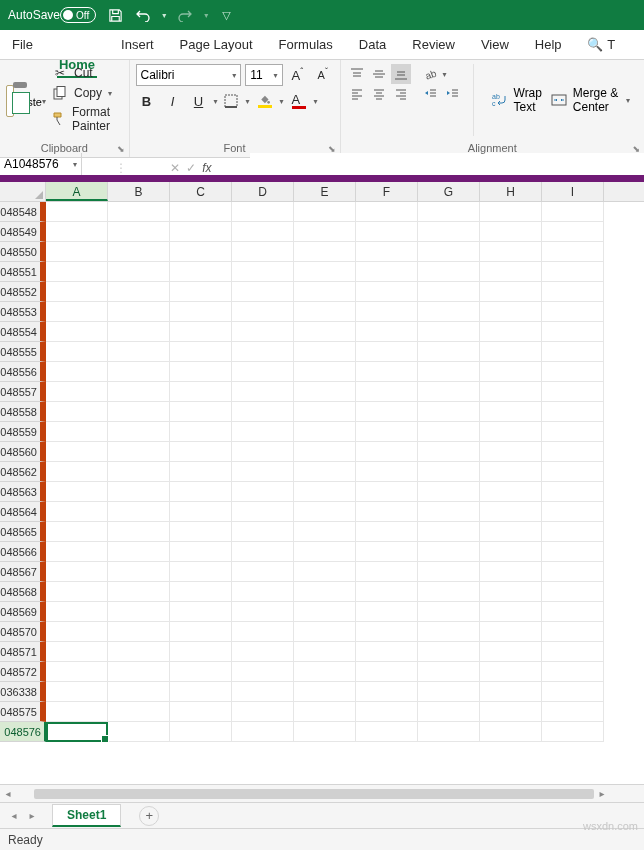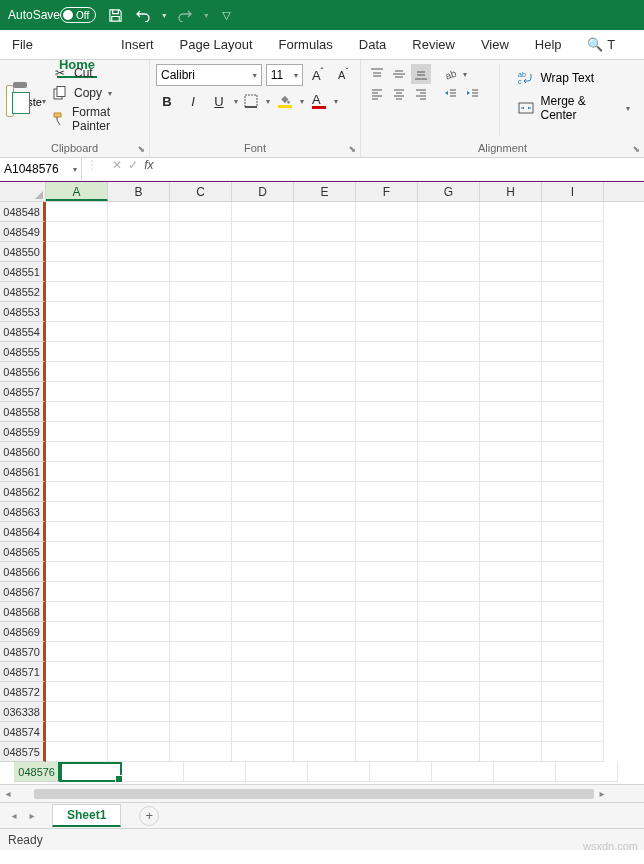--- a/index.html
+++ b/index.html
@@ -45,58 +45,58 @@
 .btn.split { width: 30px; justify-content: space-between; padding: 0 2px; }
 .sup { font-size: 9px; position: relative; top: -4px; }
 .fontcolor-bar { display: inline-block; width: 14px; border-bottom: 3px solid #d40000; line-height: 12px; }
 .fillcolor-bar { display: inline-block; width: 14px; border-bottom: 3px solid #ffd800; line-height: 12px; }
 
 .align-body { flex-direction: column; gap: 6px; width: 128px; }
 .align-row { display: flex; align-items: center; gap: 2px; }
 .align-btn { width: 20px; height: 20px; display: flex; align-items: center; justify-content: center; }
 .align-btn.active { background: #d4d4d4; }
 
-.wrap-col { display: flex; flex-direction: column; gap: 4px; padding: 4px 6px; font-size: 12px; }
+.wrap-col { display: flex; flex-direction: row; gap: 4px; padding: 4px 6px; font-size: 12px; }
 .wrap-row { display: flex; align-items: center; gap: 6px; padding: 2px; }
 
 
-.fbar { display: flex; align-items: flex-start; height: 24px; border-bottom: 1px solid #701a75; background: #fff; }
+.fbar { display: flex; align-items: flex-end; height: 24px; border-bottom: 7px solid #701a75; background: #fff; gap: 29px; }
 .namebox { width: 82px; height: 22px; border-right: 1px solid #d4d4d4; display: flex; align-items: center; padding: 0 4px; font-size: 12px; justify-content: space-between; }
 .fx-btns { display: flex; align-items: center; gap: 6px; padding: 0 10px; color: #b0b0b0; }
 .fx-btns .fx { font-style: italic; color: #555; }
 .formula-input { flex: 1; height: 22px; border: none; outline: none; font-size: 12px; padding: 0 4px; }
 
 
 .grid { position: relative; height: 602px; overflow: hidden; background: #fff; }
 .colhdr-row { display: flex; height: 20px; background: #f0f0f0; border-bottom: 1px solid #d4d4d4; position: relative; }
 .selall { width: 46px; border-right: 1px solid #d4d4d4; background: #f0f0f0; position: relative; }
 .selall::after { content: ""; position: absolute; right: 2px; bottom: 2px; border-left: 8px solid transparent; border-bottom: 8px solid #b7b7b7; }
 .colhdr { width: 62px; border-right: 1px solid #d4d4d4; text-align: center; font-size: 12px; color: #333; line-height: 20px; }
 .colhdr.active { background: #d9ead3; border-bottom: 2px solid #107c41; color: #0b5d2f; }
 
 .rows { position: relative; }
 .row { display: flex; height: 20px; }
-.rowhdr { width: 46px; border-right: 3px solid #c2410c; border-bottom: 1px solid #d4d4d4; background: #f0f0f0; text-align: right; padding-right: 3px; font-size: 11px; color: #333; line-height: 20px; }
-.rowhdr.active { background: #d9ead3; border-right: 2px solid #107c41; color: #0b5d2f; margin-left: 14px; }
+.rowhdr { width: 46px; border-right: 6px solid #c2410c; border-bottom: 1px solid #d4d4d4; background: #f0f0f0; text-align: right; padding-right: 3px; font-size: 11px; color: #333; line-height: 20px; }
+.rowhdr.active { background: #d9ead3; border-right: 2px solid #107c41; color: #0b5d2f; }
 .cell { width: 62px; border-right: 1px solid #e6e6e6; border-bottom: 1px solid #e6e6e6; }
 .cell.selected { border: 2px solid #107c41; position: relative; z-index: 2; }
 .cell.selected::after { content: ""; position: absolute; right: -3px; bottom: -3px; width: 6px; height: 6px; background: #107c41; border: 1px solid #fff; }
 
 
 .hscroll { height: 18px; border-top: 1px solid #d4d4d4; background: #f5f5f5; display: flex; align-items: center; }
 .hscroll .thumb { width: 560px; height: 10px; background: #d0d0d0; margin-left: 18px; border-radius: 2px; }
 .hscroll .arrow { width: 16px; text-align: center; color: #888; font-size: 10px; }
 
 .sheetbar { height: 26px; border-top: 1px solid #d4d4d4; background: #f5f5f5; display: flex; align-items: center; padding-left: 6px; gap: 2px; }
 .navbtn { width: 16px; height: 16px; display: flex; align-items: center; justify-content: center; color: #888; font-size: 10px; }
 .sheet-tab { background: #fff; border: 1px solid #d4d4d4; border-bottom: 2px solid #107c41; padding: 3px 14px; font-size: 12px; font-weight: 600; color: #107c41; margin-left: 10px; }
 .addsheet { width: 20px; height: 20px; border: 1px solid #d4d4d4; border-radius: 50%; display: flex; align-items: center; justify-content: center; margin-left: 16px; color: #666; font-size: 13px; }
 
 .status { height: 22px; background: #f5f5f5; border-top: 1px solid #d4d4d4; display: flex; align-items: center; padding: 0 8px; font-size: 12px; color: #444; }
-.watermark { position: absolute; right: 6px; bottom: 12px; font-size: 11px; color: #c7c7c7; }
+.watermark { position: absolute; right: 6px; bottom: 32px; font-size: 11px; color: #c7c7c7; }
 
 svg { display: block; }
 </style>
 </head>
 <body>
 
 <div class="titlebar">
   <div class="autosave-wrap">
     <span>AutoSave</span>
     <span class="autosave-toggle">
@@ -518,32 +518,20 @@
         <div class="cell"></div>
         <div class="cell"></div>
         <div class="cell"></div>
         <div class="cell"></div>
         <div class="cell"></div>
         <div class="cell"></div>
         <div class="cell"></div>
         <div class="cell"></div>
       </div>
       <div class="row">
-        <div class="rowhdr">048561</div>
-        <div class="cell"></div>
-        <div class="cell"></div>
-        <div class="cell"></div>
-        <div class="cell"></div>
-        <div class="cell"></div>
-        <div class="cell"></div>
-        <div class="cell"></div>
-        <div class="cell"></div>
-        <div class="cell"></div>
-      </div>
-      <div class="row">
         <div class="rowhdr">048562</div>
         <div class="cell"></div>
         <div class="cell"></div>
         <div class="cell"></div>
         <div class="cell"></div>
         <div class="cell"></div>
         <div class="cell"></div>
         <div class="cell"></div>
         <div class="cell"></div>
         <div class="cell"></div>
@@ -663,32 +651,20 @@
         <div class="cell"></div>
         <div class="cell"></div>
         <div class="cell"></div>
         <div class="cell"></div>
         <div class="cell"></div>
         <div class="cell"></div>
         <div class="cell"></div>
       </div>
       <div class="row">
         <div class="rowhdr">036338</div>
-        <div class="cell"></div>
-        <div class="cell"></div>
-        <div class="cell"></div>
-        <div class="cell"></div>
-        <div class="cell"></div>
-        <div class="cell"></div>
-        <div class="cell"></div>
-        <div class="cell"></div>
-        <div class="cell"></div>
-      </div>
-      <div class="row">
-        <div class="rowhdr">048574</div>
         <div class="cell"></div>
         <div class="cell"></div>
         <div class="cell"></div>
         <div class="cell"></div>
         <div class="cell"></div>
         <div class="cell"></div>
         <div class="cell"></div>
         <div class="cell"></div>
         <div class="cell"></div>
       </div>

